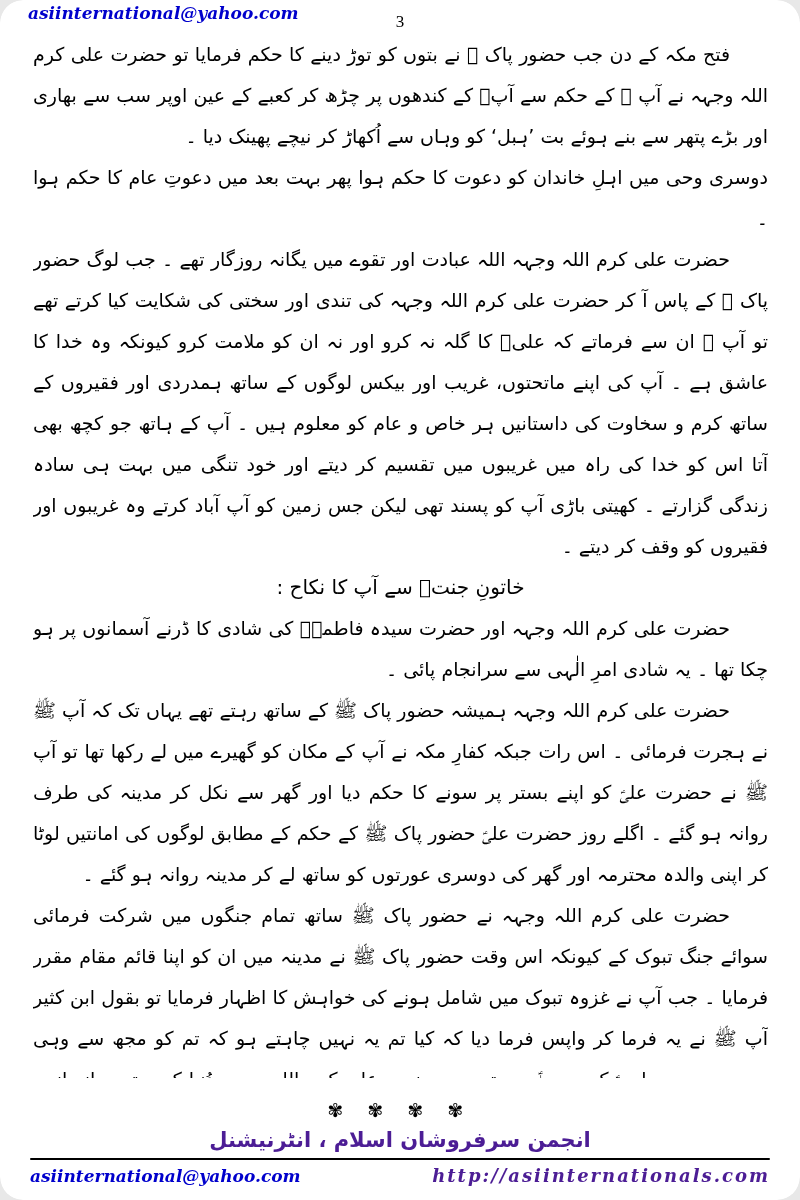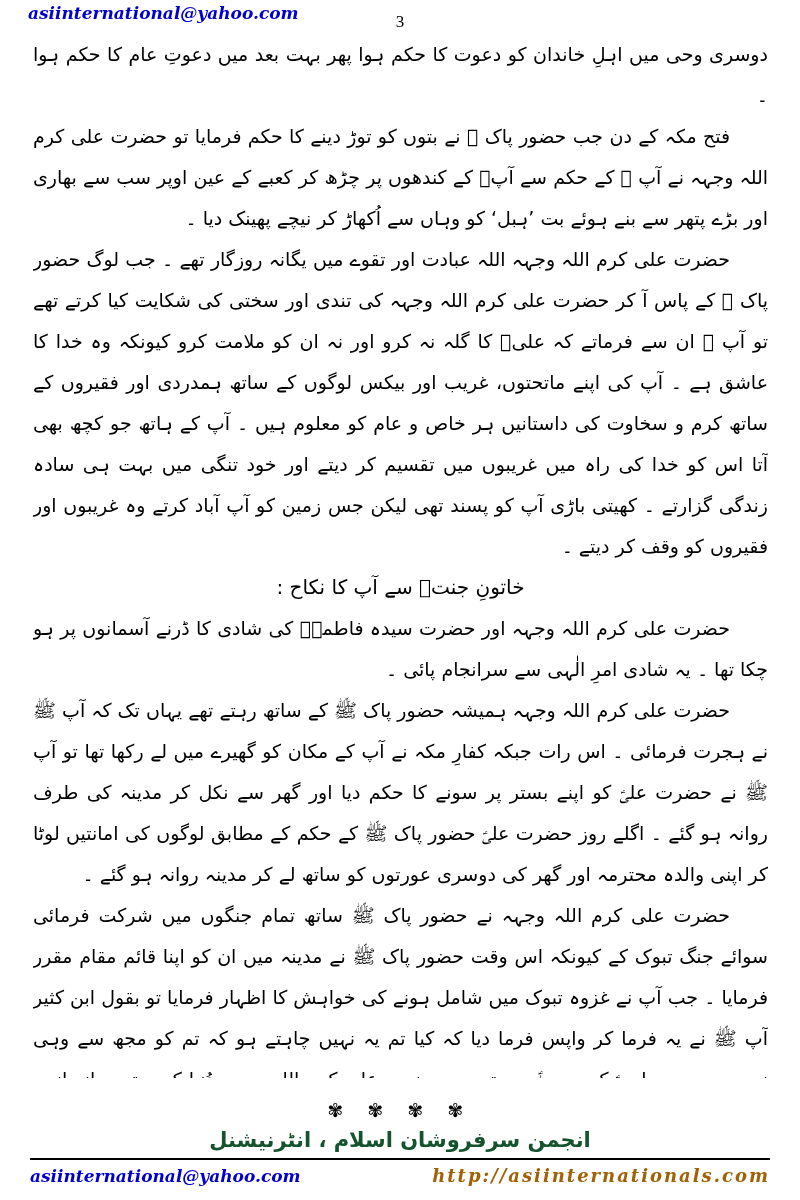--- a/index.html
+++ b/index.html
@@ -1,15 +1,15 @@
 <!DOCTYPE html>
 <html lang="ur"><head>
 <meta charset="utf-8">
 <style>
-  * { margin: 0; padding: 0; box-sizing: border-box; }
+  * { margin: 0; padding: 0; box-sizing: border-box; border-radius: 23px; }
   html, body { background: #e8e8e8; }
   .page {
     position: relative;
     width: 800px;
     height: 1200px;
     margin: 0 auto;
     background: #ffffff;
     overflow: hidden;
     font-family: "DejaVu Sans", sans-serif;
     color: #000000;
@@ -71,21 +71,21 @@
     font-size: 19px;
     letter-spacing: 9px;
     color: #000000;
     margin-bottom: 7px;
   }
   .org-line {
     direction: rtl;
     text-align: center;
     font-size: 21px;
     font-weight: bold;
-    color: #14532d;
+    color: #4c1d95;
     margin-bottom: 6px;
     font-family: "DejaVu Sans", sans-serif;
   }
   .divider {
     border: none;
     border-top: 2px solid #000000;
     margin: 0 0 5px 0;
   }
   .footer-row {
     display: flex;
@@ -99,36 +99,36 @@
     font-size: 17px;
     color: #0000cc;
     text-decoration: none;
   }
   .ftr-url {
     font-family: "DejaVu Serif", "Liberation Serif", serif;
     font-style: italic;
     font-weight: bold;
     font-size: 18px;
     letter-spacing: 2px;
-    color: #a16207;
+    color: #4c1d95;
     text-decoration: none;
   }
 </style>
 </head>
 <body>
 
 <div class="page">
 
   <a class="hdr-email">asiinternational@yahoo.com</a>
 
   <div class="page-number">3</div>
 
   <div class="doc-body">
+    <p class="para indent">فتح مکہ کے دن جب حضور پاک ﷺ نے بتوں کو توڑ دینے کا حکم فرمایا تو حضرت علی کرم اللہ وجہہ نے آپ ﷺ کے حکم سے آپؐ کے کندھوں پر چڑھ کر کعبے کے عین اوپر سب سے بھاری اور بڑے پتھر سے بنے ہوئے بت ’ہبل‘ کو وہاں سے اُکھاڑ کر نیچے پھینک دیا ۔</p>
     <p class="para">دوسری وحی میں اہلِ خاندان کو دعوت کا حکم ہوا پھر بہت بعد میں دعوتِ عام کا حکم ہوا ۔</p>
-    <p class="para indent">فتح مکہ کے دن جب حضور پاک ﷺ نے بتوں کو توڑ دینے کا حکم فرمایا تو حضرت علی کرم اللہ وجہہ نے آپ ﷺ کے حکم سے آپؐ کے کندھوں پر چڑھ کر کعبے کے عین اوپر سب سے بھاری اور بڑے پتھر سے بنے ہوئے بت ’ہبل‘ کو وہاں سے اُکھاڑ کر نیچے پھینک دیا ۔</p>
     <p class="para indent">حضرت علی کرم اللہ وجہہ اللہ عبادت اور تقوے میں یگانہ روزگار تھے ۔ جب لوگ حضور پاک ﷺ کے پاس آ کر حضرت علی کرم اللہ وجہہ کی تندی اور سختی کی شکایت کیا کرتے تھے تو آپ ﷺ ان سے فرماتے کہ علیؑ کا گلہ نہ کرو اور نہ ان کو ملامت کرو کیونکہ وہ خدا کا عاشق ہے ۔ آپ کی اپنے ماتحتوں، غریب اور بیکس لوگوں کے ساتھ ہمدردی اور فقیروں کے ساتھ کرم و سخاوت کی داستانیں ہر خاص و عام کو معلوم ہیں ۔ آپ کے ہاتھ جو کچھ بھی آتا اس کو خدا کی راہ میں غریبوں میں تقسیم کر دیتے اور خود تنگی میں بہت ہی سادہ زندگی گزارتے ۔ کھیتی باڑی آپ کو پسند تھی لیکن جس زمین کو آپ آباد کرتے وہ غریبوں اور فقیروں کو وقف کر دیتے ۔</p>
     <p class="heading">خاتونِ جنتؓ سے آپ کا نکاح :</p>
     <p class="para indent">حضرت علی کرم اللہ وجہہ اور حضرت سیدہ فاطمہؓ کی شادی کا ڈرنے آسمانوں پر ہو چکا تھا ۔ یہ شادی امرِ الٰہی سے سرانجام پائی ۔</p>
     <p class="para indent">حضرت علی کرم اللہ وجہہ ہمیشہ حضور پاک ﷺ کے ساتھ رہتے تھے یہاں تک کہ آپ ﷺ نے ہجرت فرمائی ۔ اس رات جبکہ کفارِ مکہ نے آپ کے مکان کو گھیرے میں لے رکھا تھا تو آپ ﷺ نے حضرت علیؑ کو اپنے بستر پر سونے کا حکم دیا اور گھر سے نکل کر مدینہ کی طرف روانہ ہو گئے ۔ اگلے روز حضرت علیؑ حضور پاک ﷺ کے حکم کے مطابق لوگوں کی امانتیں لوٹا کر اپنی والدہ محترمہ اور گھر کی دوسری عورتوں کو ساتھ لے کر مدینہ روانہ ہو گئے ۔</p>
     <p class="para indent">حضرت علی کرم اللہ وجہہ نے حضور پاک ﷺ ساتھ تمام جنگوں میں شرکت فرمائی سوائے جنگ تبوک کے کیونکہ اس وقت حضور پاک ﷺ نے مدینہ میں ان کو اپنا قائم مقام مقرر فرمایا ۔ جب آپ نے غزوہ تبوک میں شامل ہونے کی خواہش کا اظہار فرمایا تو بقول ابن کثیر آپ ﷺ نے یہ فرما کر واپس فرما دیا کہ کیا تم یہ نہیں چاہتے ہو کہ تم کو مجھ سے وہی نسبت ہو جو ہارونؑ کو موسیٰؑ سے تھی ۔ حضرت علی کرم اللہ وجہہ دُنیا کے بہترین انسانوں میں سے بہترین انسان، شوہر، باپ، صلہ رحمی کرنے والے اور حقوق العباد کا پاس کرنے والے اور بقول مخبرِ صادق ﷺ سب سے زیادہ اللہ سے ڈرنے والے، امام المتقین، بے مثل بہادر، انتہائی طاقتور اور فنِ حرب کے ماہر تھے ۔</p>
   </div>
 
   <div class="footer">
     <div class="ornaments">
       <span>✾</span>

